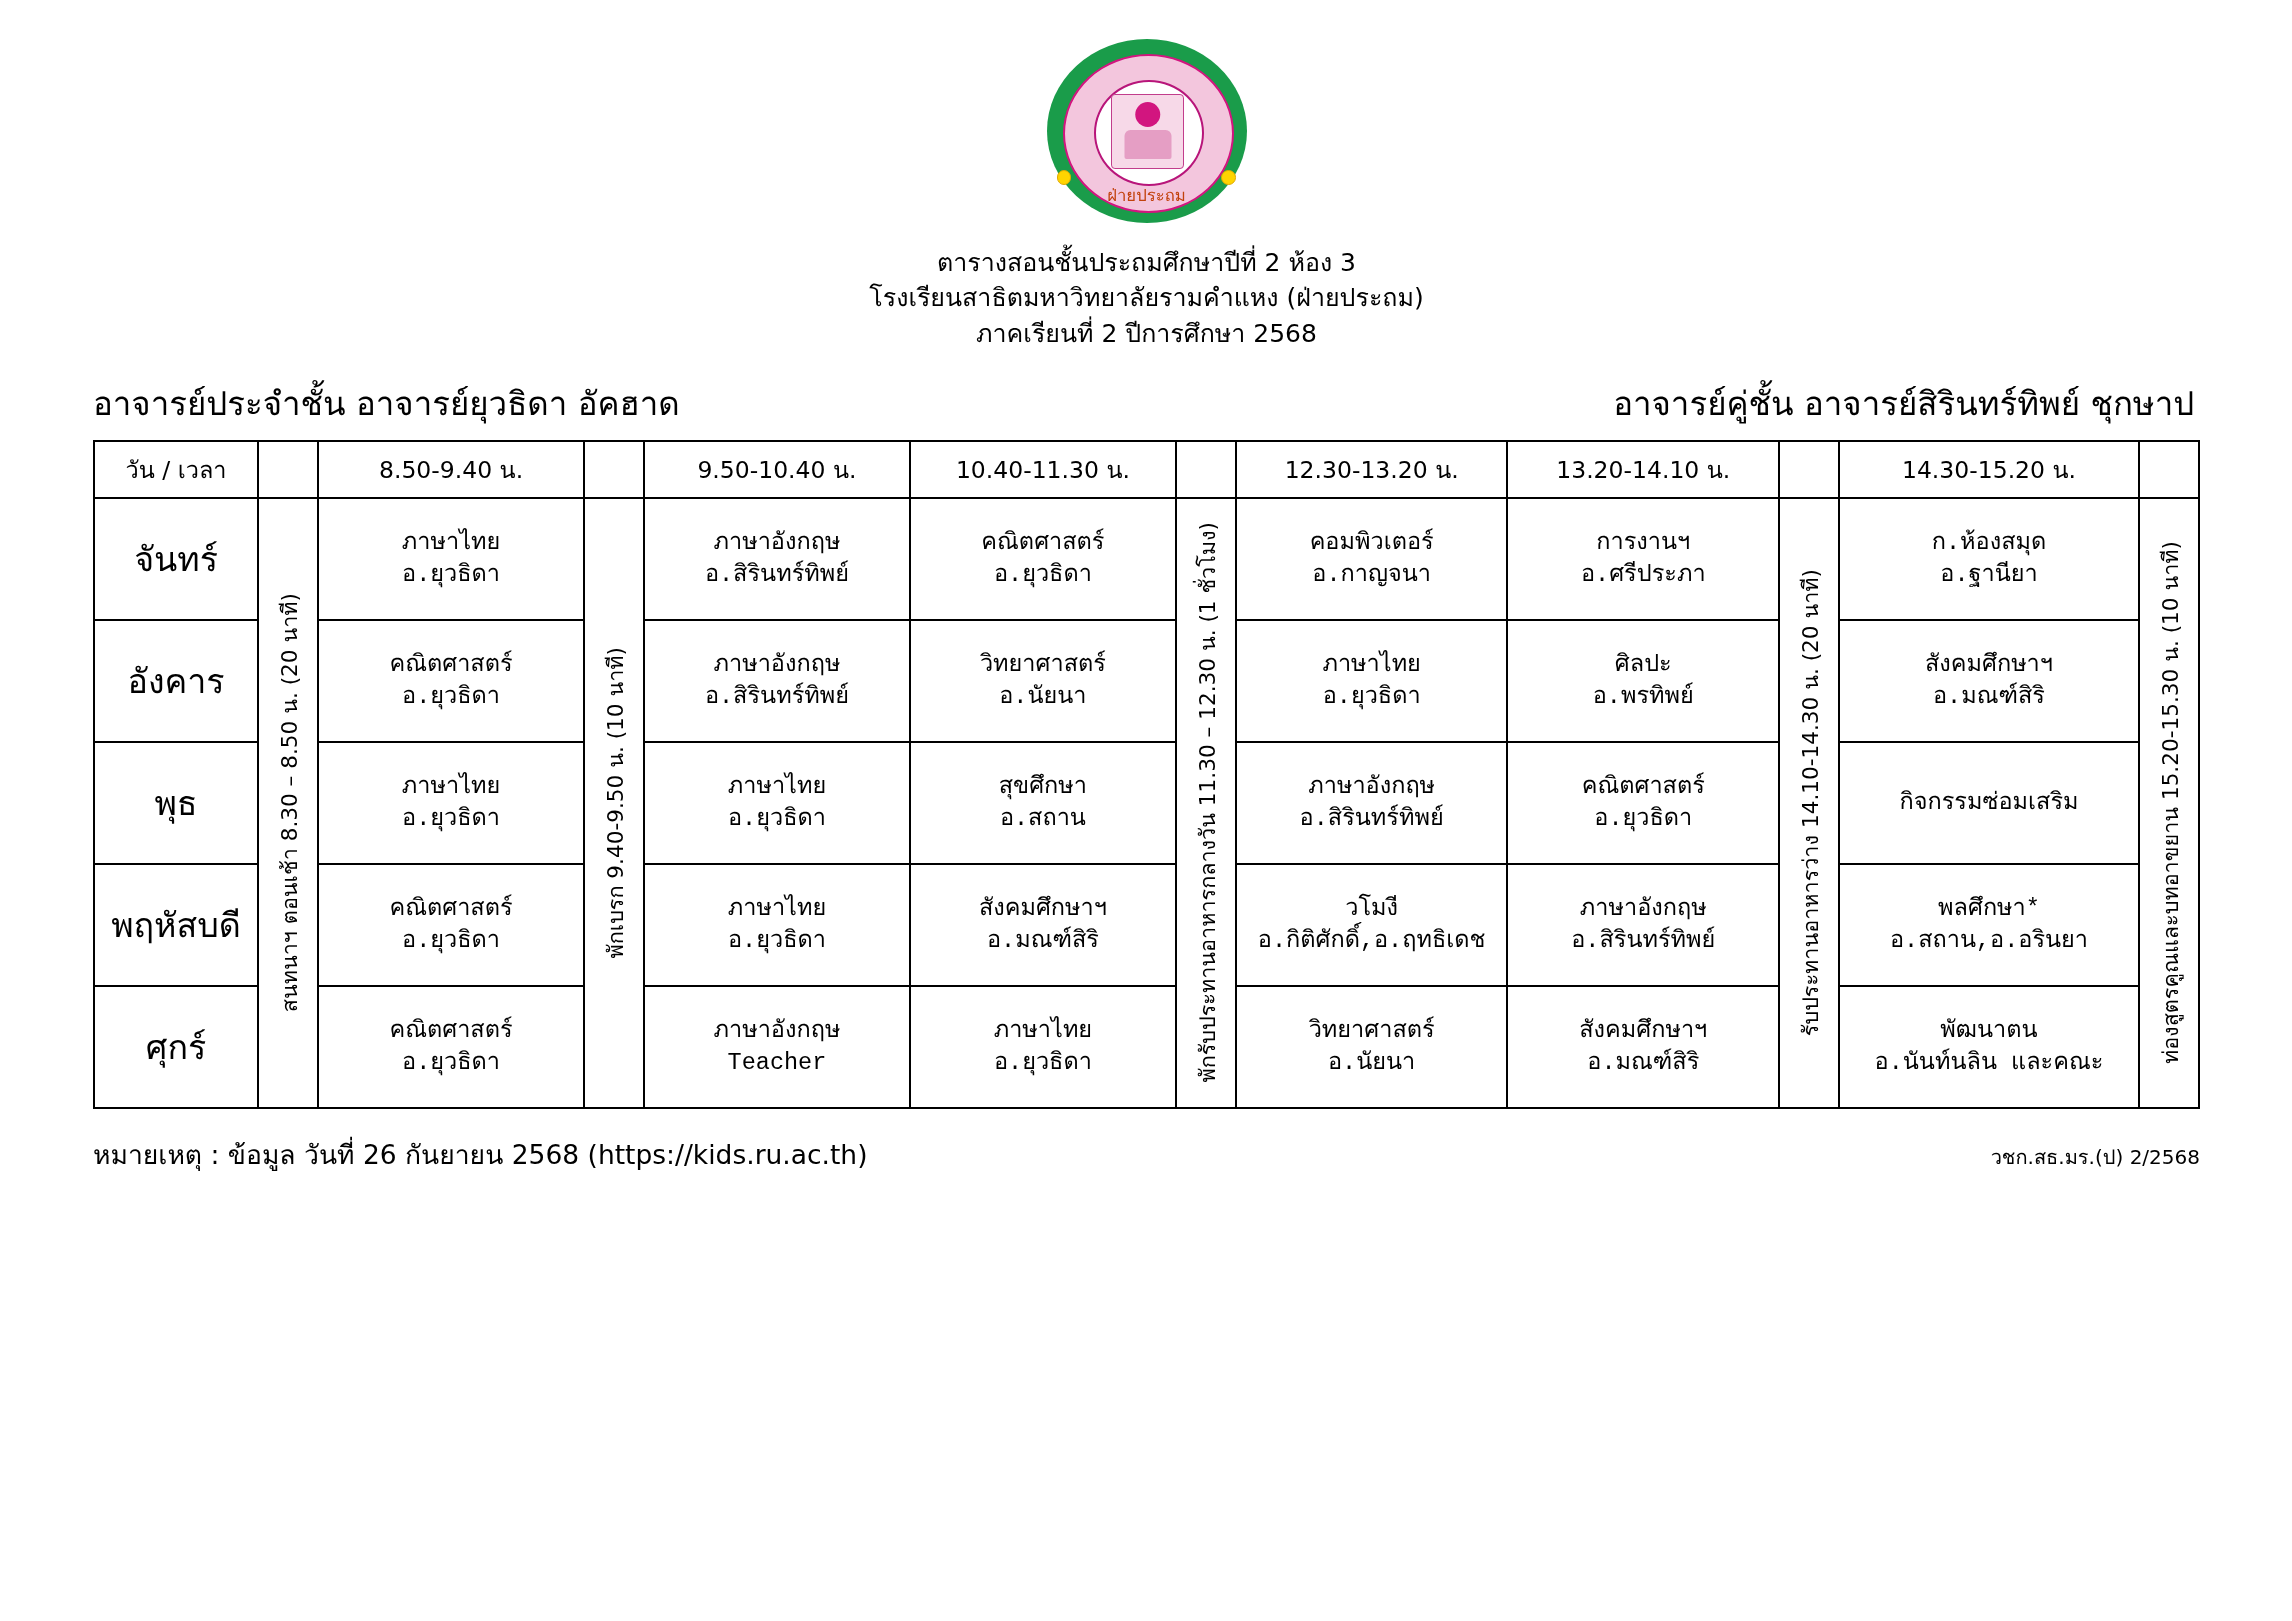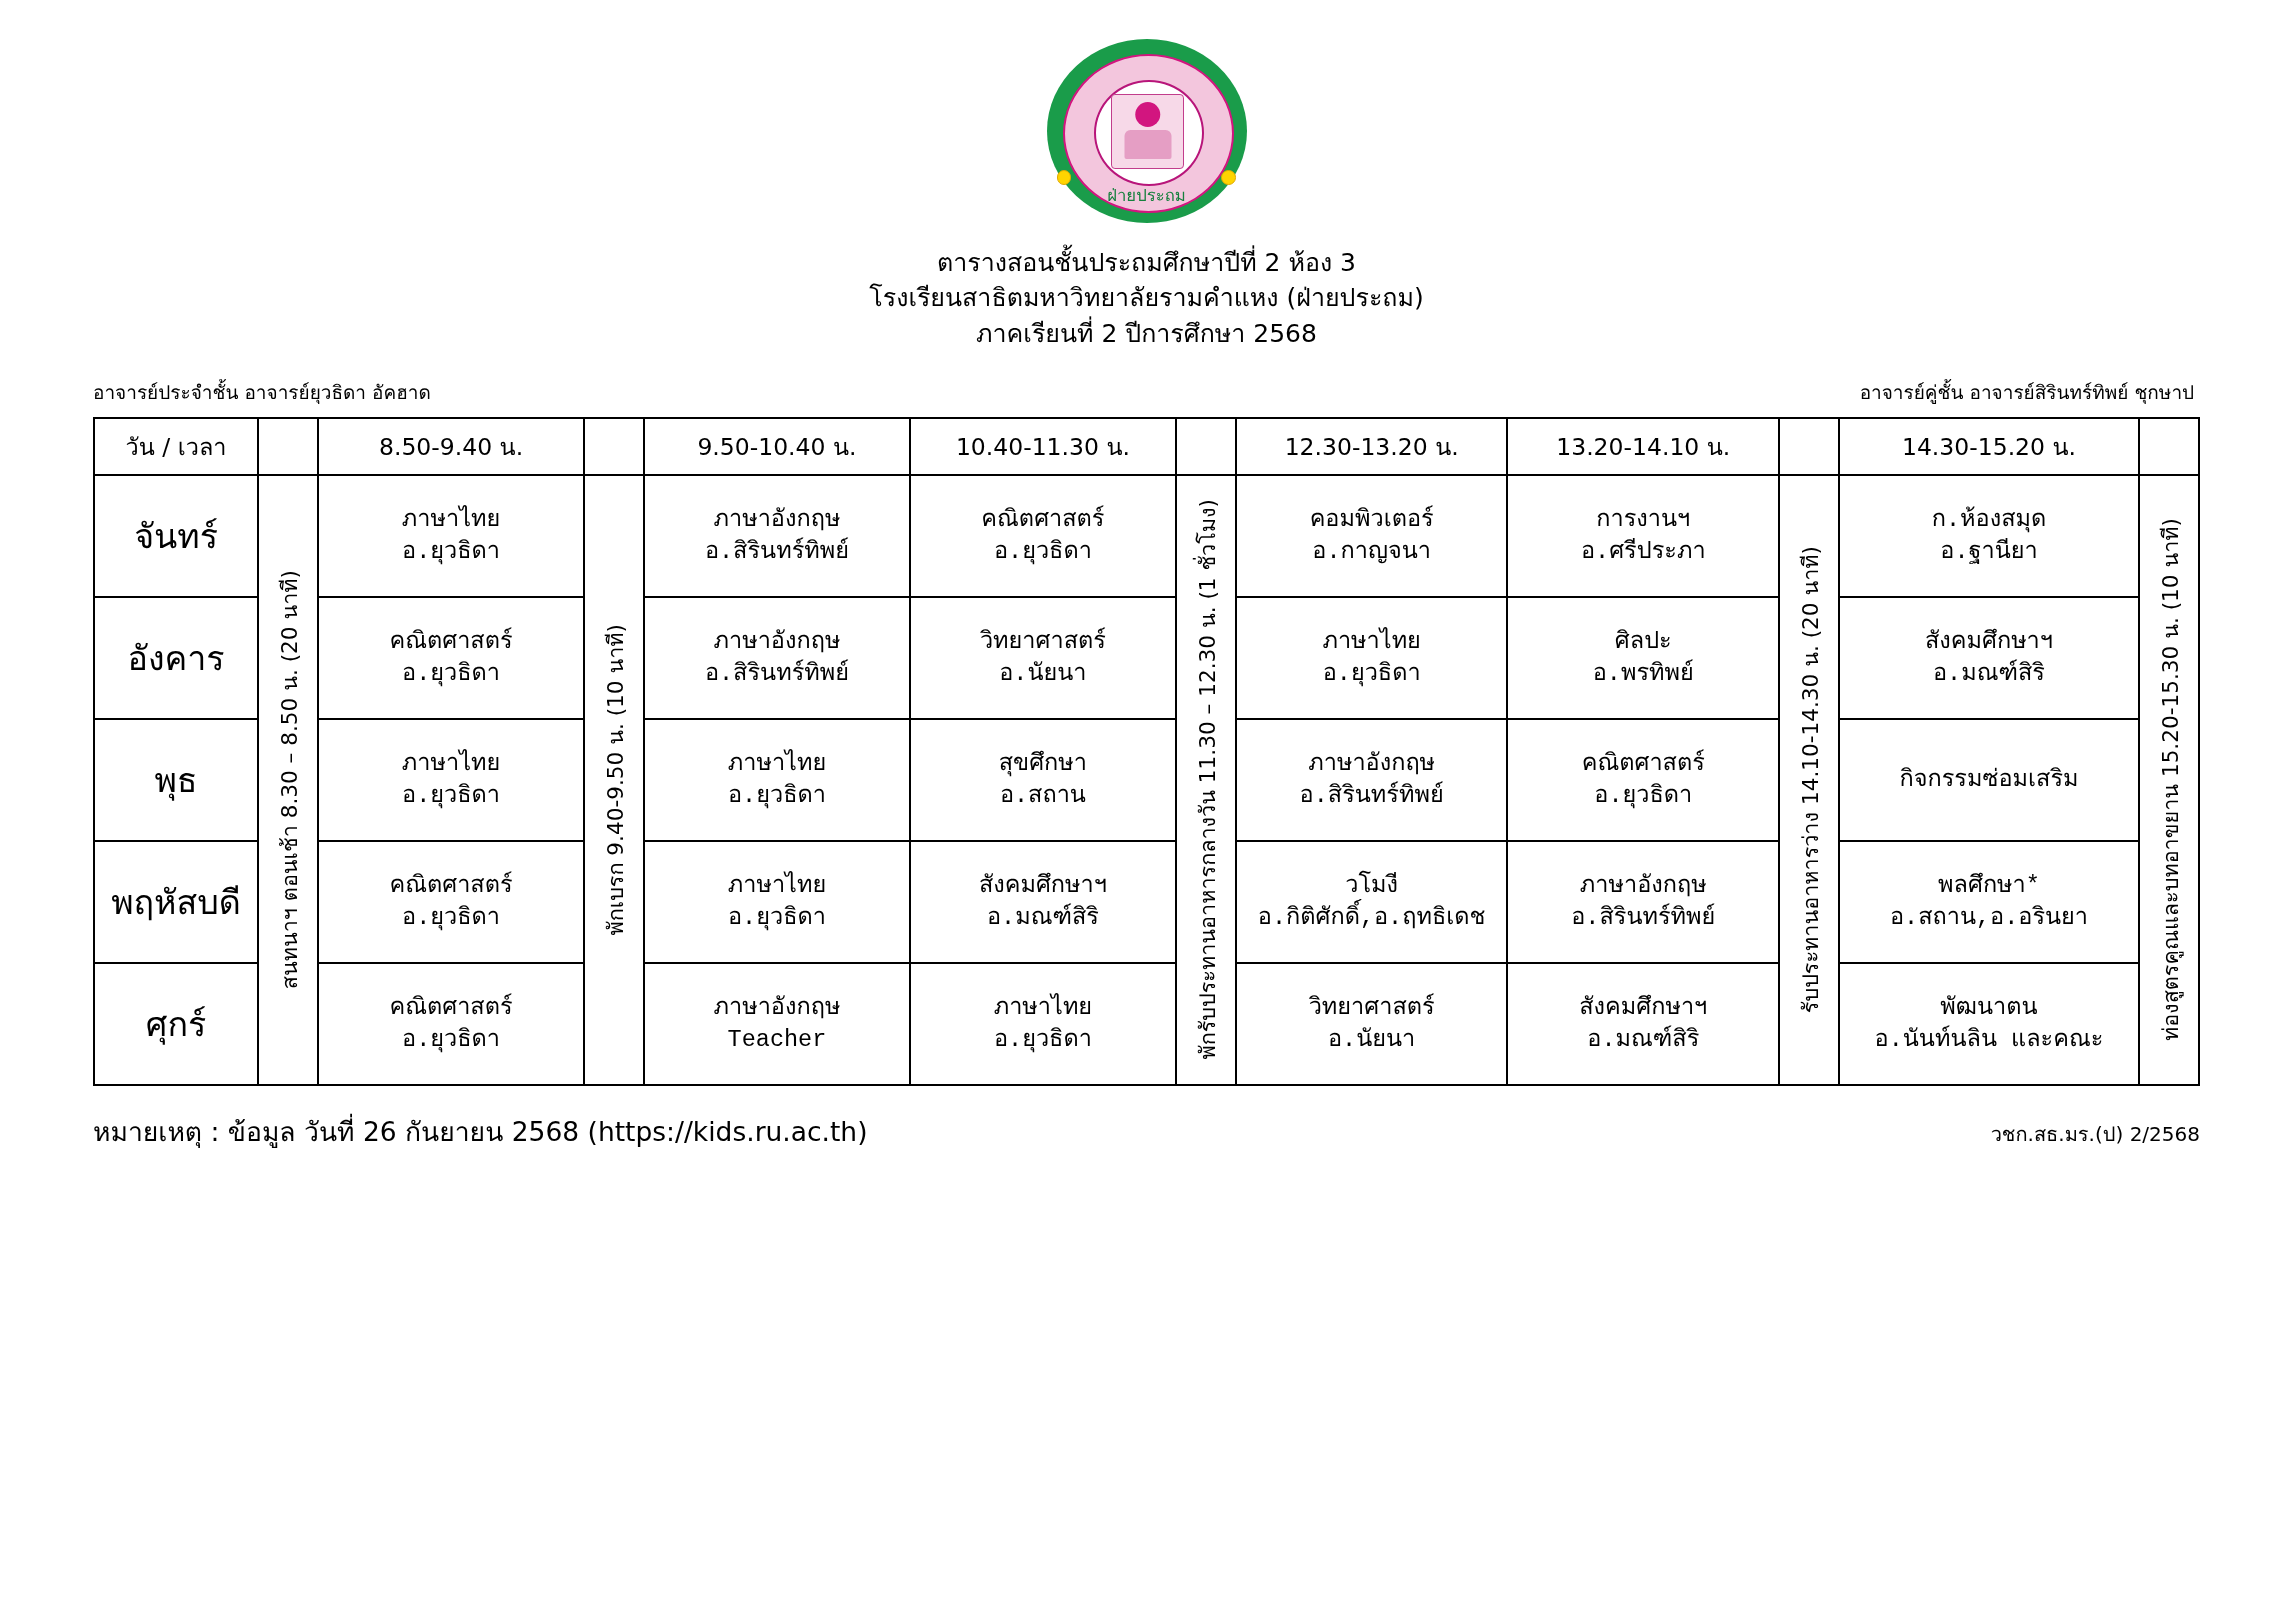--- a/index.html
+++ b/index.html
@@ -81,21 +81,21 @@
     transform: translateX(-50%);
     width: 47px; height: 29px;
     background: #e59ec4;
     border-radius: 5.9px 5.9px 2px 2px;
   }
   .logo .label-bottom {
     position: absolute;
     left: 50%;
     top: 149px;
     transform: translateX(-50%);
-    color: #15803d;
+    color: #c2410c;
     font-size: 16.7px;
     white-space: nowrap;
   }
   .logo .dot {
     position: absolute;
     width: 12.7px; height: 12.7px;
     border-radius: 50%;
     background: #ffd400;
     border: 1px solid #e0a800;
   }
@@ -113,21 +113,21 @@
     white-space: nowrap;
   }
 
   
   .teacher-row {
     display: flex;
     justify-content: space-between;
     align-items: flex-end;
     margin-top: 25.5px;
     padding: 0 5.9px 0 0;
-    font-size: 19px;
+    font-size: 33px;
   }
 
   
   table.schedule {
     margin-top: 9.8px;
     border-collapse: collapse;
     width: 100%;
     table-layout: fixed;
   }
   table.schedule td, table.schedule th {

